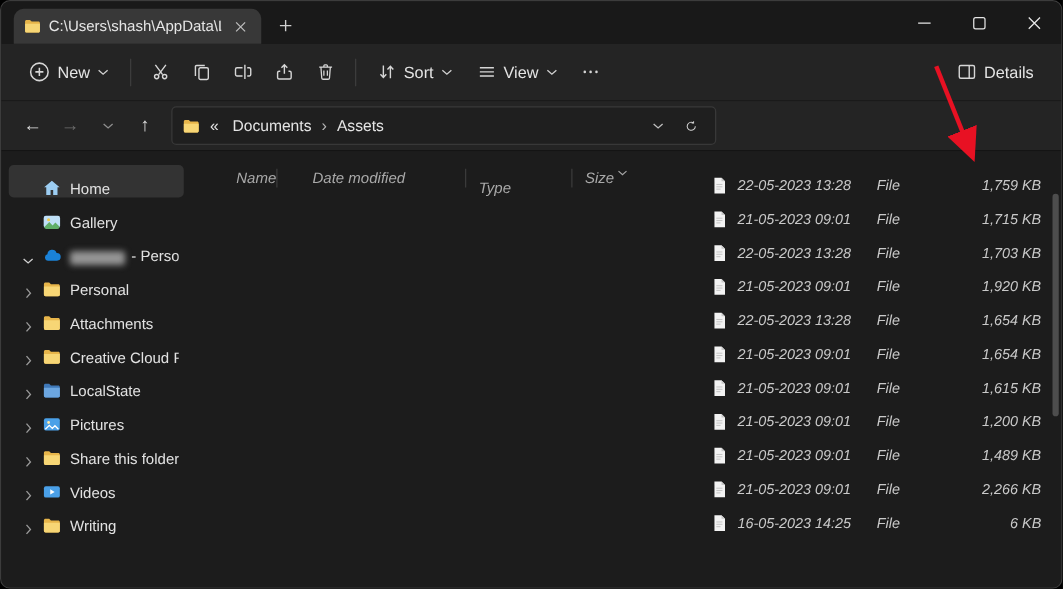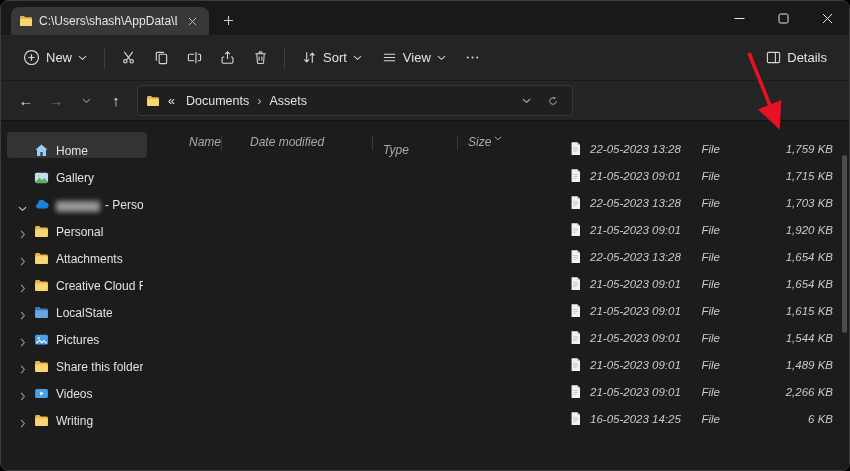--- a/index.html
+++ b/index.html
@@ -545,21 +545,21 @@
     <span class="ficon">
               <svg viewBox="0 0 16 16">
                 <path d="M3.8 1.2h6l3 3v10.6h-9z" fill="#f2f2f2"></path>
                 <path d="M9.8 1.2l3 3h-3z" fill="#c9c9c9"></path>
                 <path d="M5.4 7h5.2M5.4 9h5.2M5.4 11h3.6" stroke="#b9b9b9" stroke-width=".7"></path>
               </svg>
             </span>
     <span class="fname">78e2c46a8fdb57aba44a95e16213b51113c95c58f59faedcd03f32dc429ddbf3</span>
     <span class="fdate">21-05-2023 09:01</span>
     <span class="ftype">File</span>
-    <span class="fsize">1,544 KB</span>
+    <span class="fsize">1,200 KB</span>
   </div>
 
   <div class="file-row">
     <span class="ficon">
               <svg viewBox="0 0 16 16">
                 <path d="M3.8 1.2h6l3 3v10.6h-9z" fill="#f2f2f2"></path>
                 <path d="M9.8 1.2l3 3h-3z" fill="#c9c9c9"></path>
                 <path d="M5.4 7h5.2M5.4 9h5.2M5.4 11h3.6" stroke="#b9b9b9" stroke-width=".7"></path>
               </svg>
             </span>

